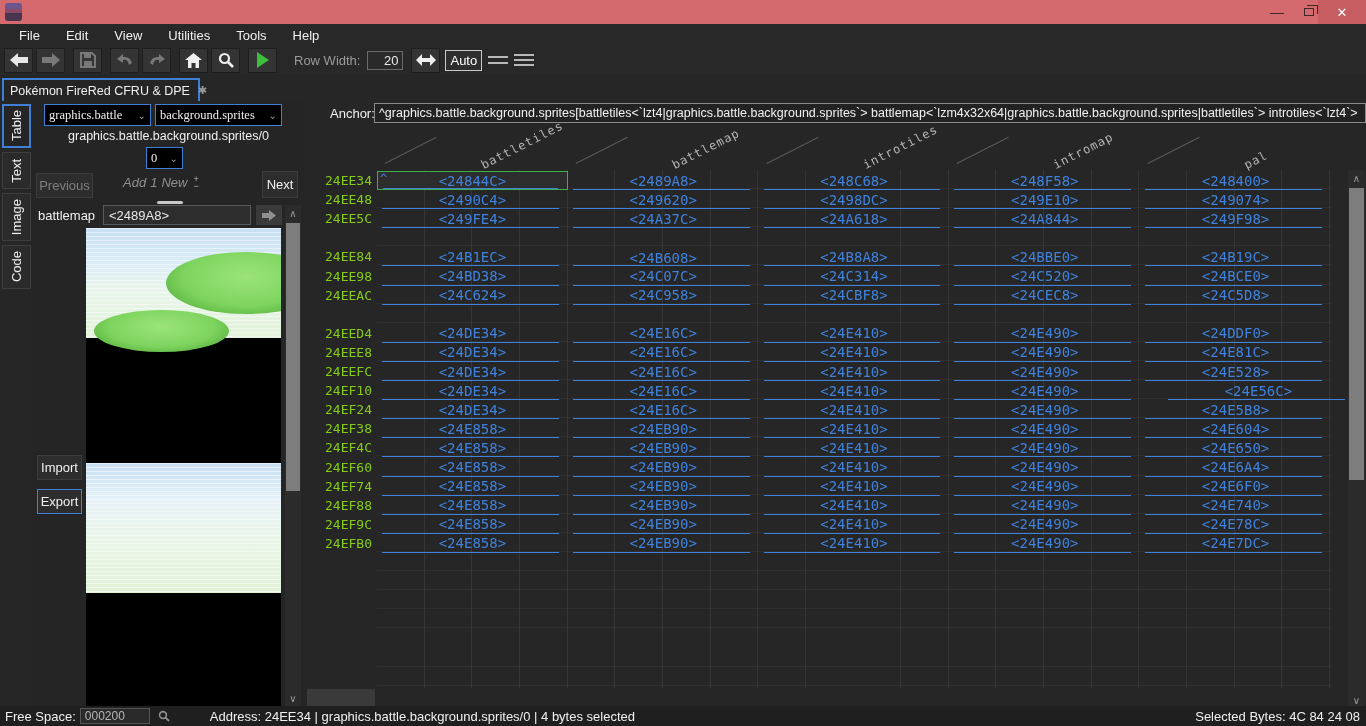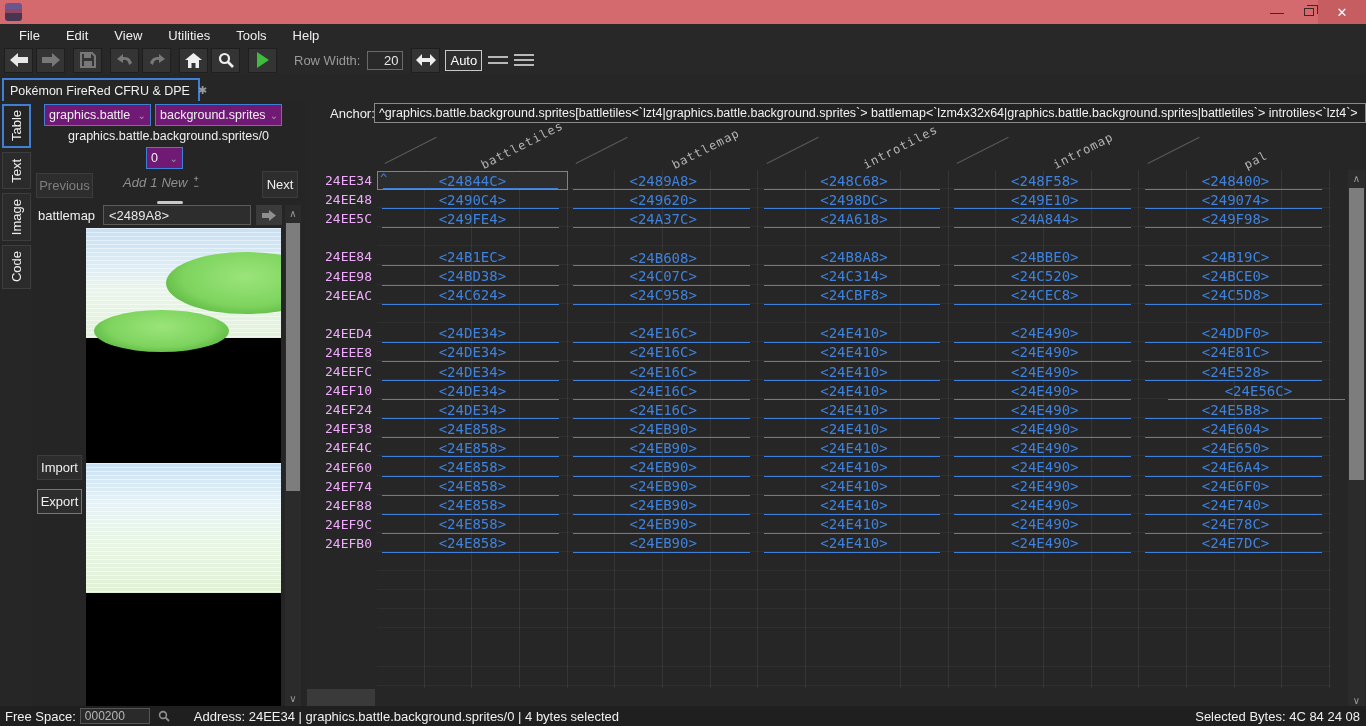--- a/index.html
+++ b/index.html
@@ -45,22 +45,22 @@
   .doc-tab .lbl { color:#f0f0f0; font-size:12.5px; white-space:nowrap; }
   .doc-tab .dirty { color:#9a9a9a; font-size:11px; }
 
   
   .vtab { left:2px; width:29px; background:#2b2b2b; border:1px solid #3d3d3d; display:flex; align-items:center; justify-content:center; }
   .vtab span { writing-mode:vertical-rl; transform:rotate(180deg); color:#f0f0f0; font-size:13px; }
   .vtab.active { border:2px solid #3f7fd4; background:#252526; }
 
   
   .left-panel { left:32px; top:101px; width:273px; height:605px; background:#252526; }
-  .dropdown { position:absolute; height:22px; background:#701a75; border:1px solid #3f7fd4; color:#f0f0f0;
-    display:flex; align-items:center; justify-content:space-between; padding:0 4px; font-size:12.5px; }
+  .dropdown { position:absolute; height:22px; background:#000000; border:1px solid #3f7fd4; color:#f0f0f0;
+    display:flex; align-items:center; justify-content:space-between; padding:0 4px; font-size:12.5px;font-family:Liberation Serif, serif; }
   .dropdown .chev { color:#9a9a9a; font-size:10px; margin-left:4px; }
   .path-label { position:absolute; left:0; right:0; top:28px; text-align:center; color:#f0f0f0; font-size:12.5px; }
   .nav-btn { position:absolute; height:25px; display:flex; align-items:center; justify-content:center; background:#2d2d2d; border:1px solid #3c3c3c; font-size:13px; }
   .addnew { position:absolute; display:flex; align-items:center; color:#8f8f8f; font-style:italic; font-size:13px; gap:4px; }
   .spinner { display:flex; flex-direction:column; font-style:normal; color:#b5b5b5; font-size:9px; line-height:7px; margin-left:2px; }
   .splitter { position:absolute; width:26px; height:3px; background:#c9c9c9; border-radius:2px; }
   .field-row-label { position:absolute; color:#f0f0f0; font-size:13px; }
   .field-input { position:absolute; height:20px; background:#2d2d2d; border:1px solid #5a5a5a; color:#e8e8e8;
     font-size:13px; padding:0 5px; font-family:"Liberation Sans",sans-serif; }
   .goto-btn { position:absolute; width:26px; height:20px; background:#3a3a3a; display:flex; align-items:center; justify-content:center; }
@@ -100,38 +100,38 @@
   .hdr-label { position:absolute; bottom:0px; transform:rotate(-27deg); transform-origin:0 100%;
     font-family:"DejaVu Sans Mono", monospace; font-size:12px; color:#b5b5b5; letter-spacing:1px; white-space:nowrap; }
   .hdr-line { position:absolute; bottom:8px; width:58px; height:1px; background:#5a5a5a;
     transform:rotate(-27deg); transform-origin:0 100%; }
   .hex-grid-bg { left:377px; top:170px; width:954px; height:518px;
     background:
       repeating-linear-gradient(to right, transparent 0 46.65px, rgba(255,255,255,0.07) 46.65px 47.65px),
       repeating-linear-gradient(to bottom, transparent 0 18.1px, rgba(255,255,255,0.04) 18.1px 19.1px); }
   .hex-rows { left:322px; top:171px; width:1026px; height:384px; }
   .hex-row { position:absolute; left:0; width:100%; height:19.1px; }
-  .row-addr { position:absolute; left:3px; top:2px; font-family:"DejaVu Sans Mono", monospace; font-size:13px; color:#f0abfc; }
+  .row-addr { position:absolute; left:3px; top:2px; font-family:"DejaVu Sans Mono", monospace; font-size:13px; color:#84cc16; }
   .cell { position:absolute; top:0; height:19.1px; display:flex; align-items:center; justify-content:center; }
   .cell::after { content:""; position:absolute; left:5px; right:9px; bottom:0; height:1px; background:#3f82dd; }
   .cell .val { font-family:"DejaVu Sans Mono", monospace; font-size:14px; color:#3f82dd; }
   .cell.selected { border:1px solid #3cb04a; background:#2d2d2d; }
   .cell .caret { position:absolute; left:2px; top:0px; color:#3f82dd; font-family:"DejaVu Sans Mono",monospace; font-size:12px; }
 
   
   .main-vscroll { left:1348px; top:170px; width:17px; height:538px; background:#2b2b2b; }
   .hthumb { left:307px; top:689px; width:68px; height:17px; background:#3a3a3a; }
 
   
   .statusbar { left:0; top:706px; width:1366px; height:20px; background:#1f1f1f; display:flex; align-items:center; }
   .sb-label { color:#f0f0f0; margin-left:5px; }
   .sb-input { width:70px; height:16px; background:#2a2a2a; border:1px solid #555; color:#b5b5b5;
     font-size:12px; padding:0 4px; margin-left:4px; font-family:"Liberation Sans",sans-serif; }
   .sb-search { margin-left:8px; display:flex; align-items:center; }
-  .sb-address { color:#f0f0f0; margin-left:24px; }
+  .sb-address { color:#f0f0f0; margin-left:40px; }
   .sb-selected { color:#f0f0f0; margin-left:auto; margin-right:6px; }
 
   svg { display:block; }
 </style>
 </head>
 <body>
 
 <div id="app">
 
   <div class="abs titlebar">

